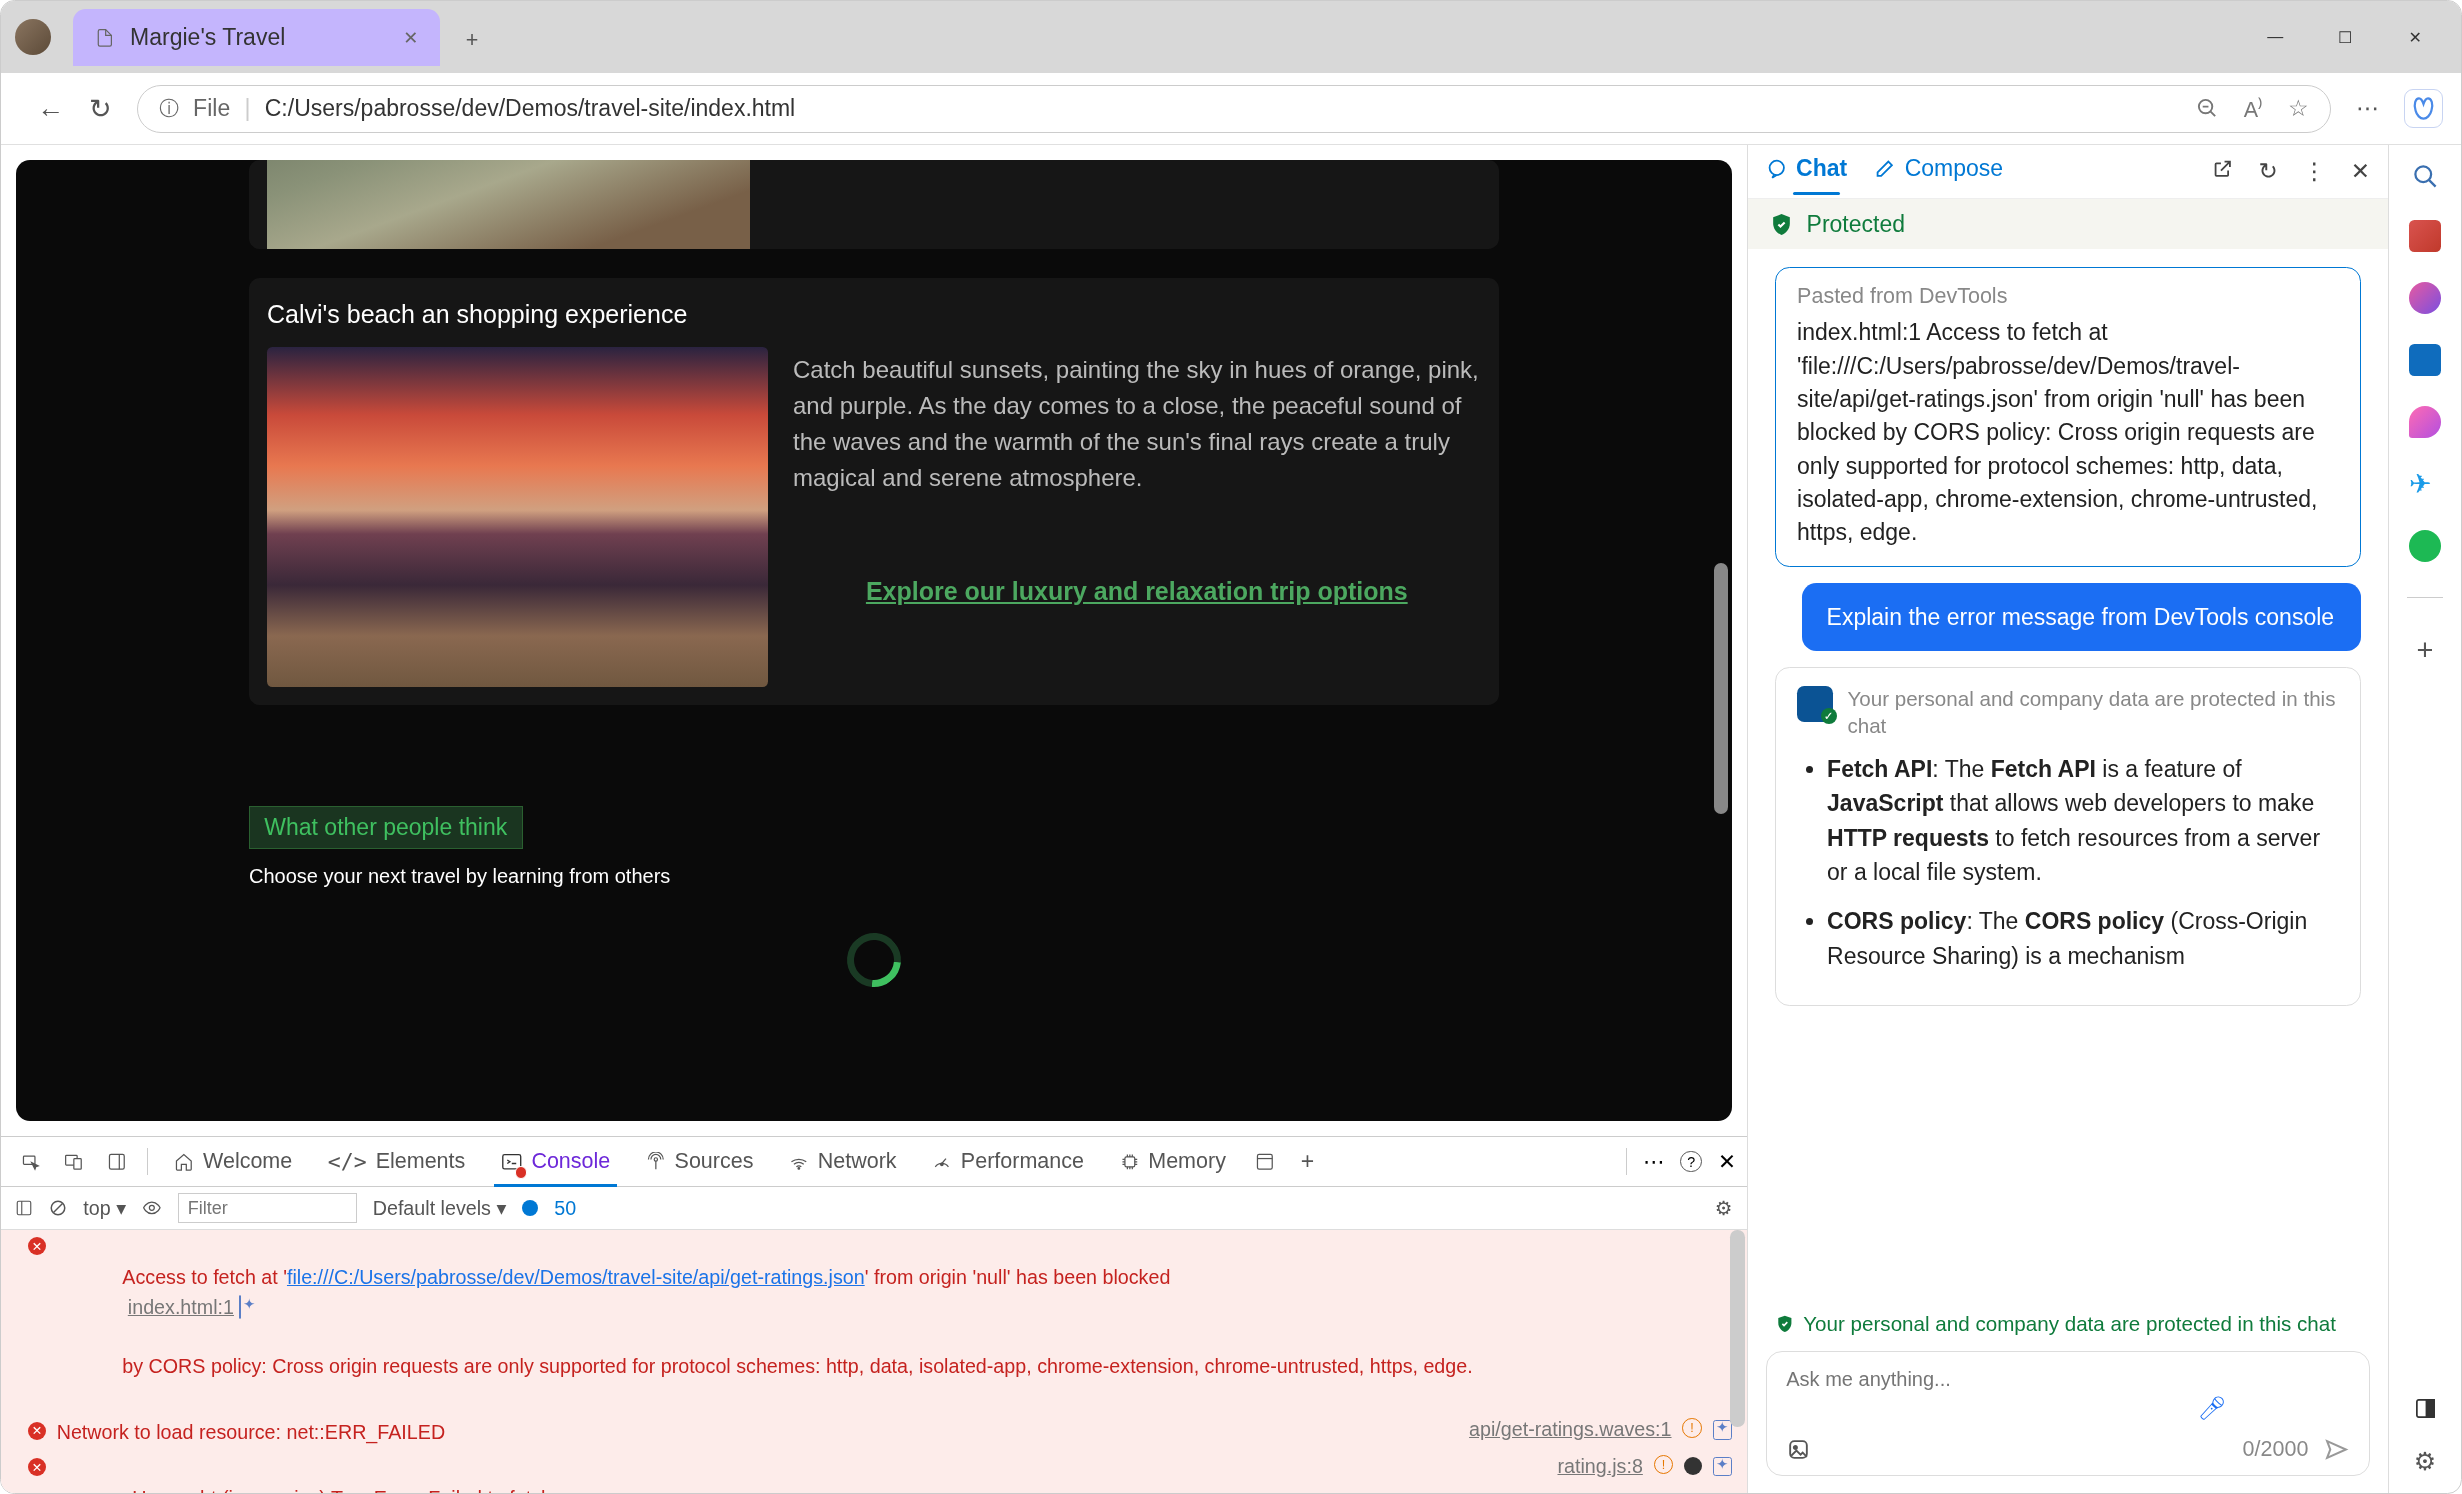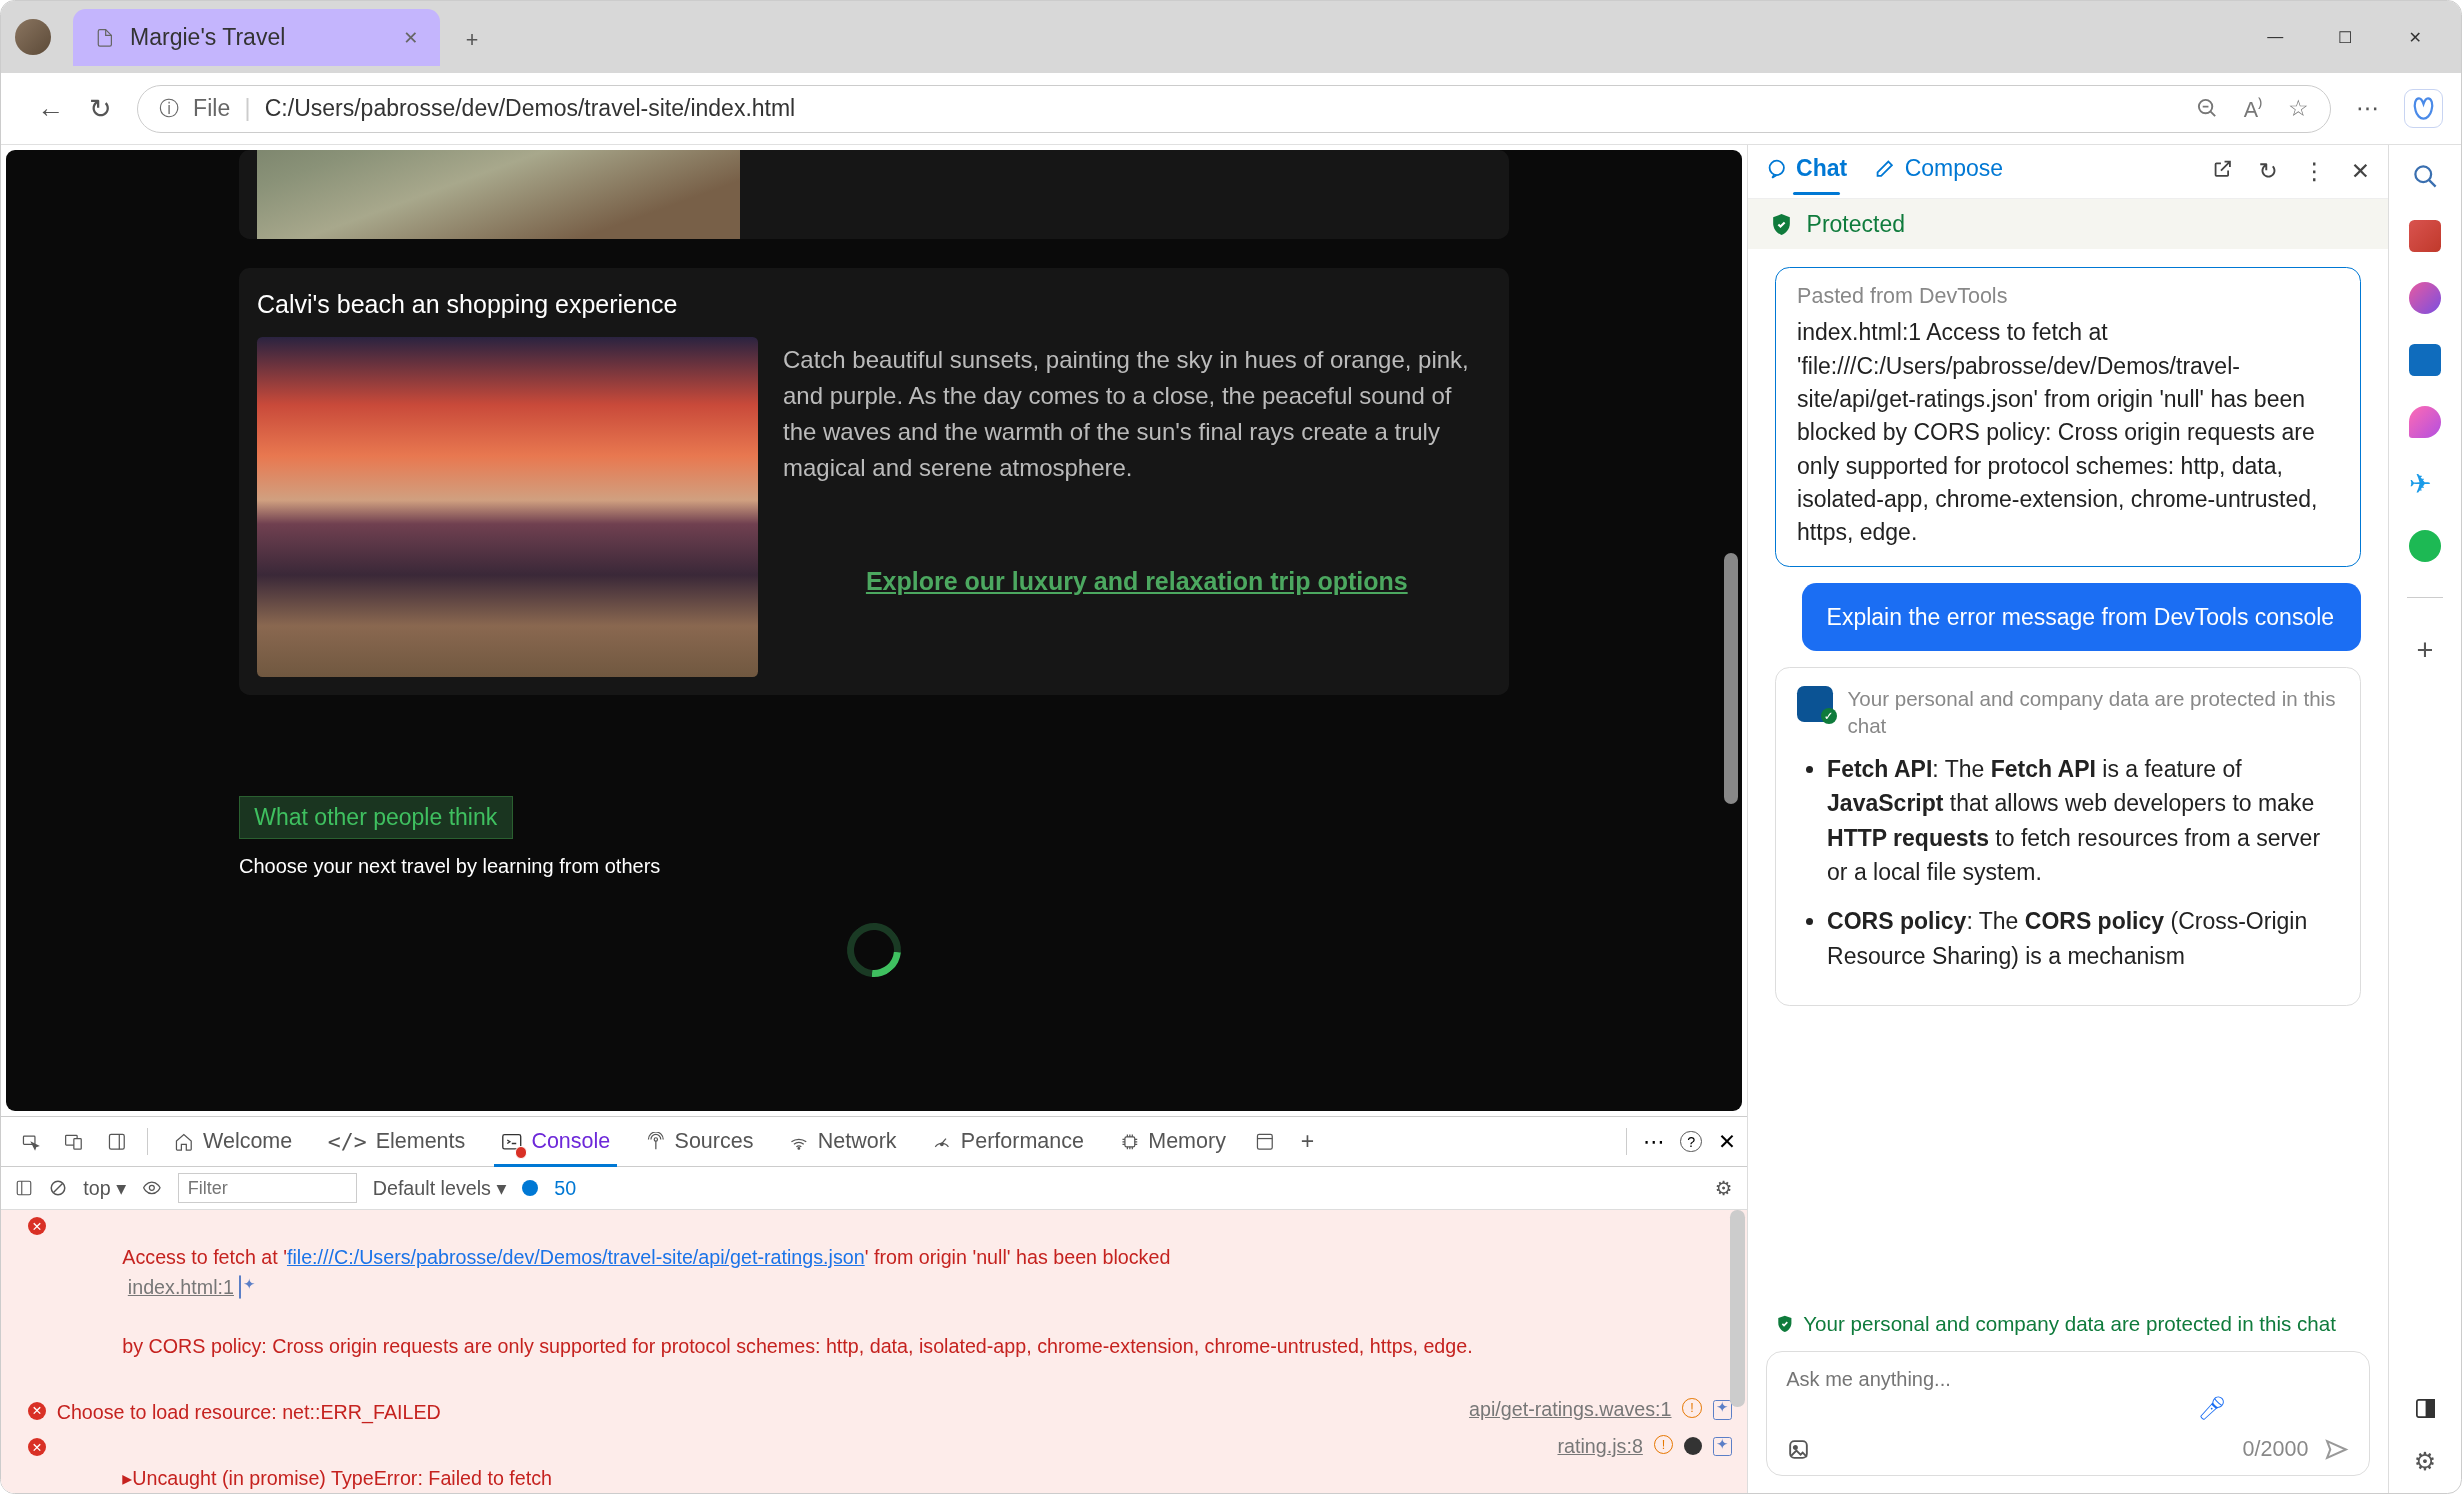--- a/index.html
+++ b/index.html
@@ -24,21 +24,21 @@
 .addr-right { margin-left: auto; display: flex; gap: 25px; color: #777; align-items: center;}
 .copilot-btn { width: 39px; height: 39px; border-radius: 9px; border: 0.9px solid #c8d4f2; display:flex;align-items:center;justify-content:center; }
 
 
 .mainrow { display: flex; height: calc(100% - 143px); }
 
 
 .leftcol { width: 1747px; display: flex; flex-direction: column; }
 
 
-.page { background: #0a0a0a; flex: 0 0 961px; position: relative; margin: 5px; border-radius: 9px; overflow: hidden; }
+.page { background: #0a0a0a; flex: 0 0 961px; position: relative; margin: 15px; border-radius: 14px; overflow: hidden; }
 .page-scroll { position: absolute; right: 3.6px; top: 0; width: 16px; height: 100%; background: transparent; }
 .page-thumb { position: absolute; right: 0; top: 403px; width: 14.3px; height: 251px; background: #888; border-radius: 7.2px; }
 
 .card { background: #161616; border-radius: 10.7px; margin: 0 233px 29px 233px; padding: 0 18px 18px 18px; }
 .card1 { height: 89px; margin-top: 0; overflow:hidden; }
 .cardimg1 { width: 483px; height: 161px; margin-top:-63px; background: linear-gradient(160deg,#6b7560 0%,#8a9278 30%,#a8a88c 50%,#786048 80%); border-radius:5.4px;}
 .card2 { padding-top: 21.5px; }
 .card-title { color: #fff; font-size: 25px; margin-bottom: 18px; }
 .card-body { display: flex; gap: 25px; }
 .cardimg2 { width: 501px; height: 340px; border-radius:5.4px; background: linear-gradient(180deg,#2a2340 0%, #c94a3a 20%, #e87850 35%, #d0a080 48%, #704050 55%, #3a2838 70%, #8a6850 85%, #705840 100%); position:relative;}
@@ -299,21 +299,21 @@
         <div class="dt-line err">
           <span class="err-icon">✕</span>
           <div class="dt-msg">
             <span>Access to fetch at '</span><span class="dt-link">file:///C:/Users/pabrosse/dev/Demos/travel-site/api/get-ratings.json</span><span>' from origin 'null' has been blocked</span>
             &nbsp;<span class="dt-src">index.html:1</span>&nbsp;<span class="ai-icon"></span><br>
             <span>by CORS policy: Cross origin requests are only supported for protocol schemes: http, data, isolated-app, chrome-extension, chrome-untrusted, https, edge.</span>
           </div>
         </div>
         <div class="dt-line err">
           <span class="err-icon">✕</span>
-          <div class="dt-msg">Choose to load resource: net::ERR_FAILED</div>
+          <div class="dt-msg">Network to load resource: net::ERR_FAILED</div>
           <span class="dt-src">api/get-ratings.waves:1</span>
           <span style="width:19.7px;height:19.7px;border:1.8px solid #e67700;border-radius:50%;color:#e67700;font-size:12.5px;display:flex;align-items:center;justify-content:center;">!</span>
           <span class="ai-icon"></span>
         </div>
         <div class="dt-line err" style="align-items:flex-start;">
           <span class="err-icon">✕</span>
           <div class="dt-msg">
             <span>▸Uncaught (in promise) TypeError: Failed to fetch</span><br>
             )<br>
             )

